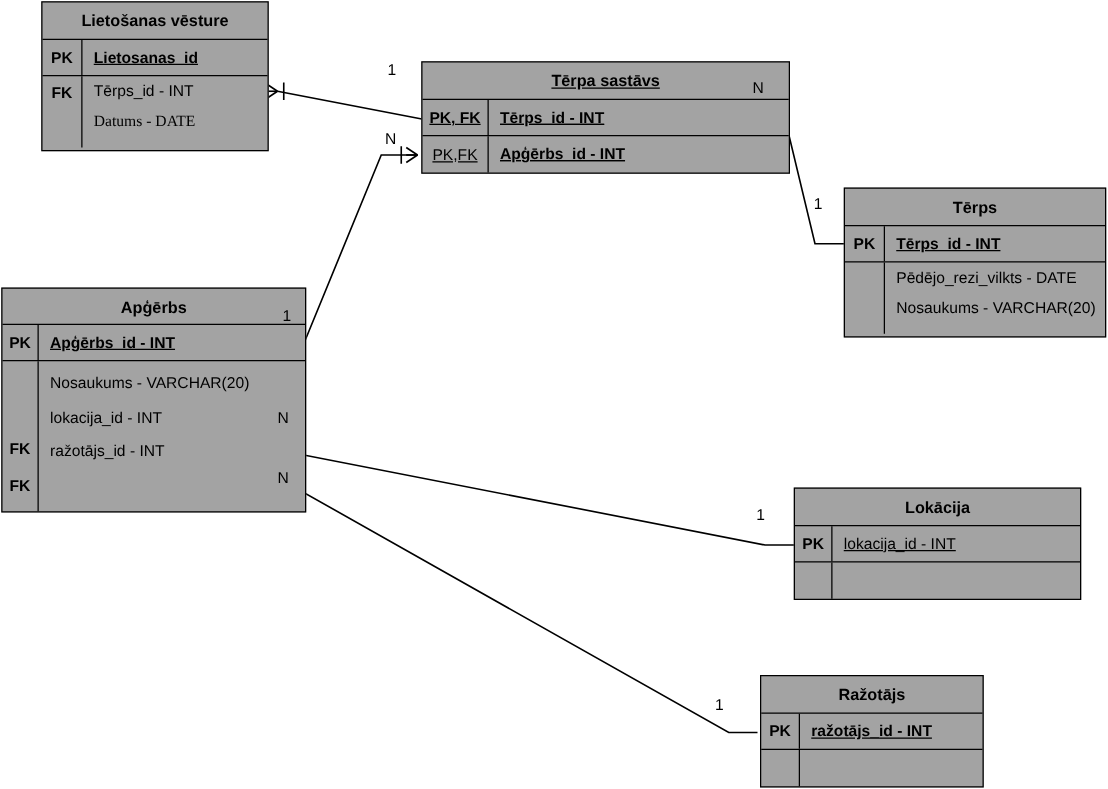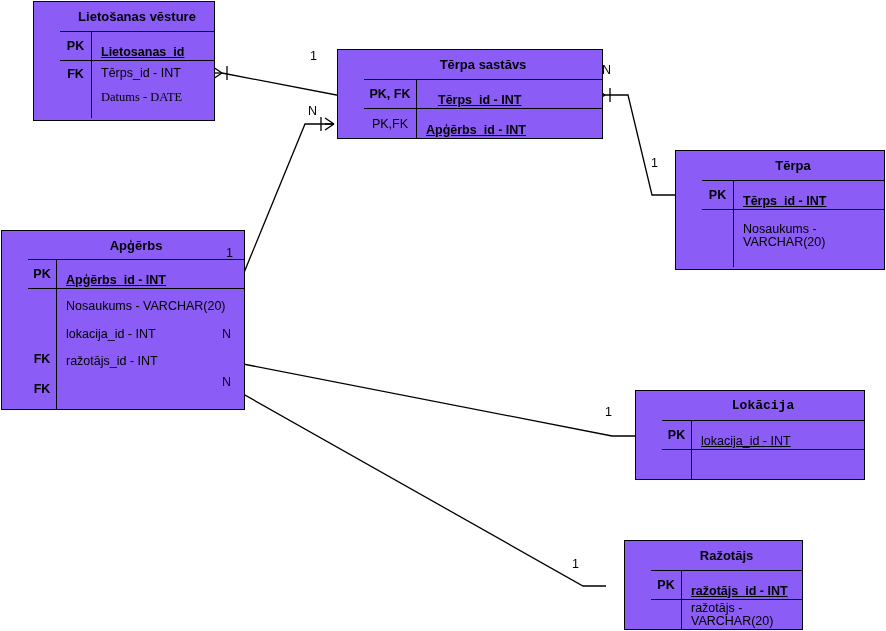--- a/index.html
+++ b/index.html
@@ -24,23 +24,22 @@
     left: 0;
     top: 0;
     width: 886px;
     height: 631px;
     pointer-events: none;
   }
   .entity {
     position: absolute;
     box-sizing: border-box;
     border: 1.3px solid #000000;
-    background: #8b5cf6;
+    background: #a3a3a3;
     z-index: 2;
-    padding-left: 26px;
   }
   .ent-title {
     box-sizing: border-box;
     text-align: center;
     font-weight: bold;
     font-size: 13px;
     line-height: 1;
     display: flex;
     align-items: center;
     justify-content: center;
@@ -62,21 +61,21 @@
     justify-content: center;
     flex: 0 0 auto;
   }
   .key-cell.plain { font-weight: normal; }
   .attr-cell {
     box-sizing: border-box;
     padding-left: 9px;
     font-size: 12.5px;
     display: flex;
     flex-direction: column;
-    justify-content: flex-end;
+    justify-content: center;
     flex: 1 1 auto;
   }
   .attr-line {
     line-height: 1;
     padding: 2px 0;
   }
   .pk-attr {
     font-weight: bold;
     text-decoration: underline;
   }
@@ -158,47 +157,48 @@
     </div>
     <div class="ent-row last" style="height:57px;">
       <div class="key-cell" style="width:32px; align-items:flex-start; padding-top:6px;">FK</div>
       <div class="attr-cell" style="justify-content:flex-start; padding-top:4px;">
         <div class="attr-line">Tērps_id - INT</div>
         <div class="attr-line" style="padding-top:9px;font-family:Liberation Serif, serif;">Datums - DATE</div>
       </div>
     </div>
   </div>
 
-  <div class="entity" style="left:337px; top:49px; width:266px; height:90px;">
+  <div class="entity" style="left:337px; top:49px; width:295px; height:90px;text-decoration:underline;">
     <div class="ent-title" style="height:30px;">Tērpa sastāvs</div>
-    <div class="ent-row" style="height:29px;gap:12px;">
+    <div class="ent-row" style="height:29px;">
       <div class="key-cell" style="width:53px;">PK, FK</div>
       <div class="attr-cell">
         <div class="attr-line pk-attr">Tērps_id - INT</div>
       </div>
     </div>
     <div class="ent-row last" style="height:29px;">
       <div class="key-cell plain" style="width:53px;">PK,FK</div>
       <div class="attr-cell">
         <div class="attr-line pk-attr">Apģērbs_id - INT</div>
       </div>
     </div>
   </div>
 
   <div class="entity" style="left:675px; top:150px; width:210px; height:120px;">
-    <div class="ent-title" style="height:30px;">Tērpa</div>
+    <div class="ent-title" style="height:30px;">Tērps</div>
     <div class="ent-row" style="height:29px;">
       <div class="key-cell" style="width:32px;">PK</div>
       <div class="attr-cell">
         <div class="attr-line pk-attr">Tērps_id - INT</div>
       </div>
     </div>
     <div class="ent-row last" style="height:57px;">
       <div class="key-cell" style="width:32px;"></div>
       <div class="attr-cell" style="justify-content:flex-start; padding-top:4px;">
+        <div class="attr-line">Pēdējo_rezi_vilkts - DATE</div>
         <div class="attr-line" style="padding-top:9px;">Nosaukums - VARCHAR(20)</div>
       </div>
     </div>
   </div>
 
   <div class="entity" style="left:1px; top:230px; width:244px; height:180px;">
     <div class="ent-title" style="height:29px;">Apģērbs</div>
     <div class="ent-row" style="height:29px;">
       <div class="key-cell" style="width:29px;">PK</div>
       <div class="attr-cell">
@@ -213,45 +213,42 @@
       </div>
       <div class="attr-cell" style="justify-content:flex-start; padding-top:9px;">
         <div class="attr-line">Nosaukums - VARCHAR(20)</div>
         <div class="attr-line" style="padding-top:13px;">lokacija_id - INT</div>
         <div class="attr-line" style="padding-top:13px;">ražotājs_id - INT</div>
       </div>
     </div>
   </div>
 
   <div class="entity" style="left:635px; top:390px; width:230px; height:90px;">
-    <div class="ent-title" style="height:30px;font-family:Liberation Mono, monospace;">Lokācija</div>
+    <div class="ent-title" style="height:30px;">Lokācija</div>
     <div class="ent-row" style="height:29px;">
       <div class="key-cell" style="width:30px;">PK</div>
       <div class="attr-cell">
         <div class="attr-line pk-attr nobold">lokacija_id - INT</div>
       </div>
     </div>
     <div class="ent-row last" style="height:29px;">
       <div class="key-cell" style="width:30px;"></div>
     </div>
   </div>
 
-  <div class="entity" style="left:624px; top:540px; width:179px; height:90px;">
+  <div class="entity" style="left:608px; top:540px; width:179px; height:90px;">
     <div class="ent-title" style="height:30px;">Ražotājs</div>
     <div class="ent-row" style="height:29px;">
       <div class="key-cell" style="width:31px;">PK</div>
       <div class="attr-cell">
         <div class="attr-line pk-attr">ražotājs_id - INT</div>
       </div>
     </div>
     <div class="ent-row last" style="height:29px;">
       <div class="key-cell" style="width:31px;"></div>
-      <div class="attr-cell">
-        <div class="attr-line">ražotājs - VARCHAR(20)</div>
-      </div>
     </div>
   </div>
 
   <div class="card" style="left:310px; top:50px;">1</div>
 
   <div class="card" style="left:308px; top:105px;">N</div>
 
   <div class="card" style="left:602px; top:64px;">N</div>
 
   <div class="card" style="left:651px; top:157px;">1</div>

